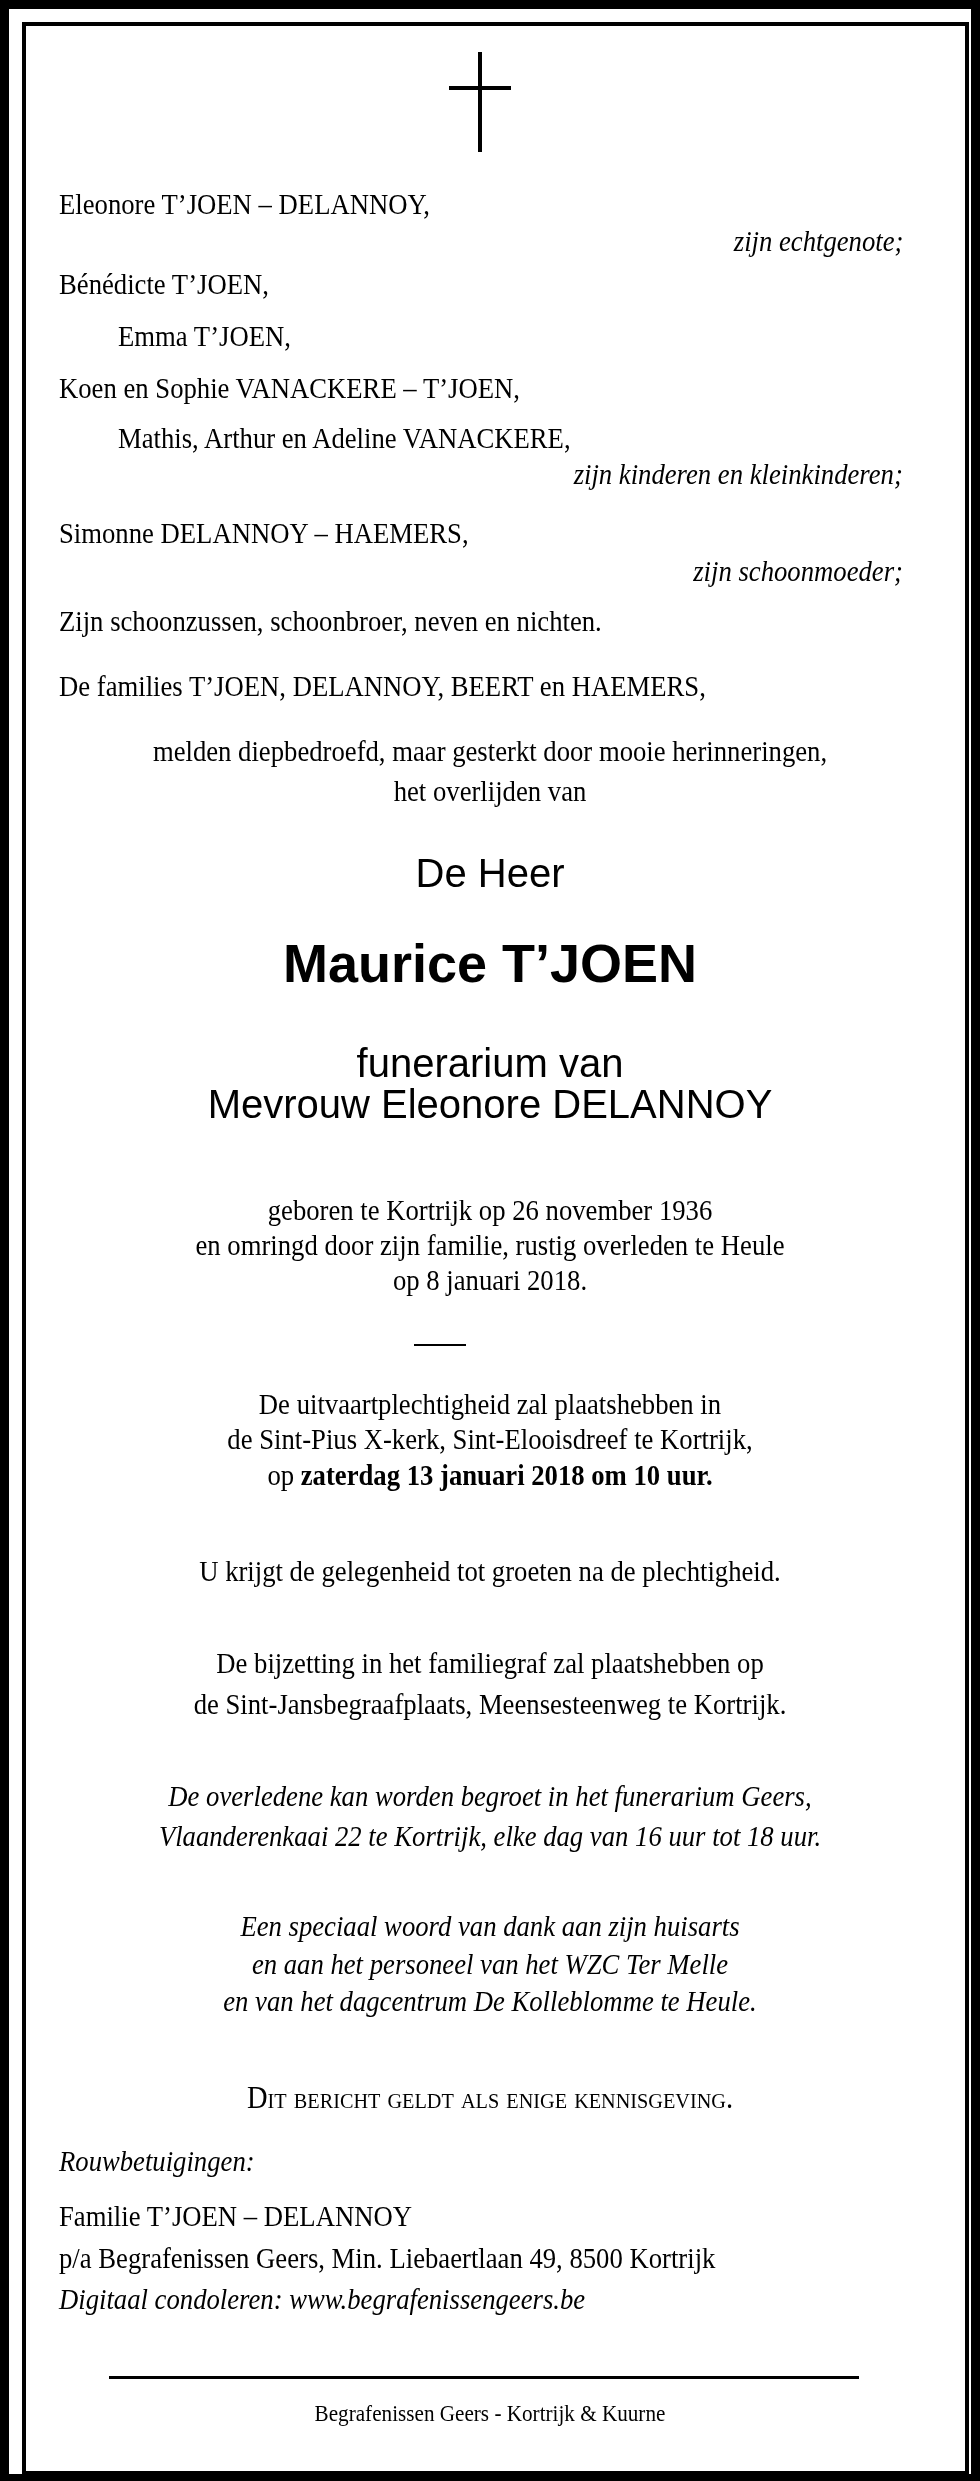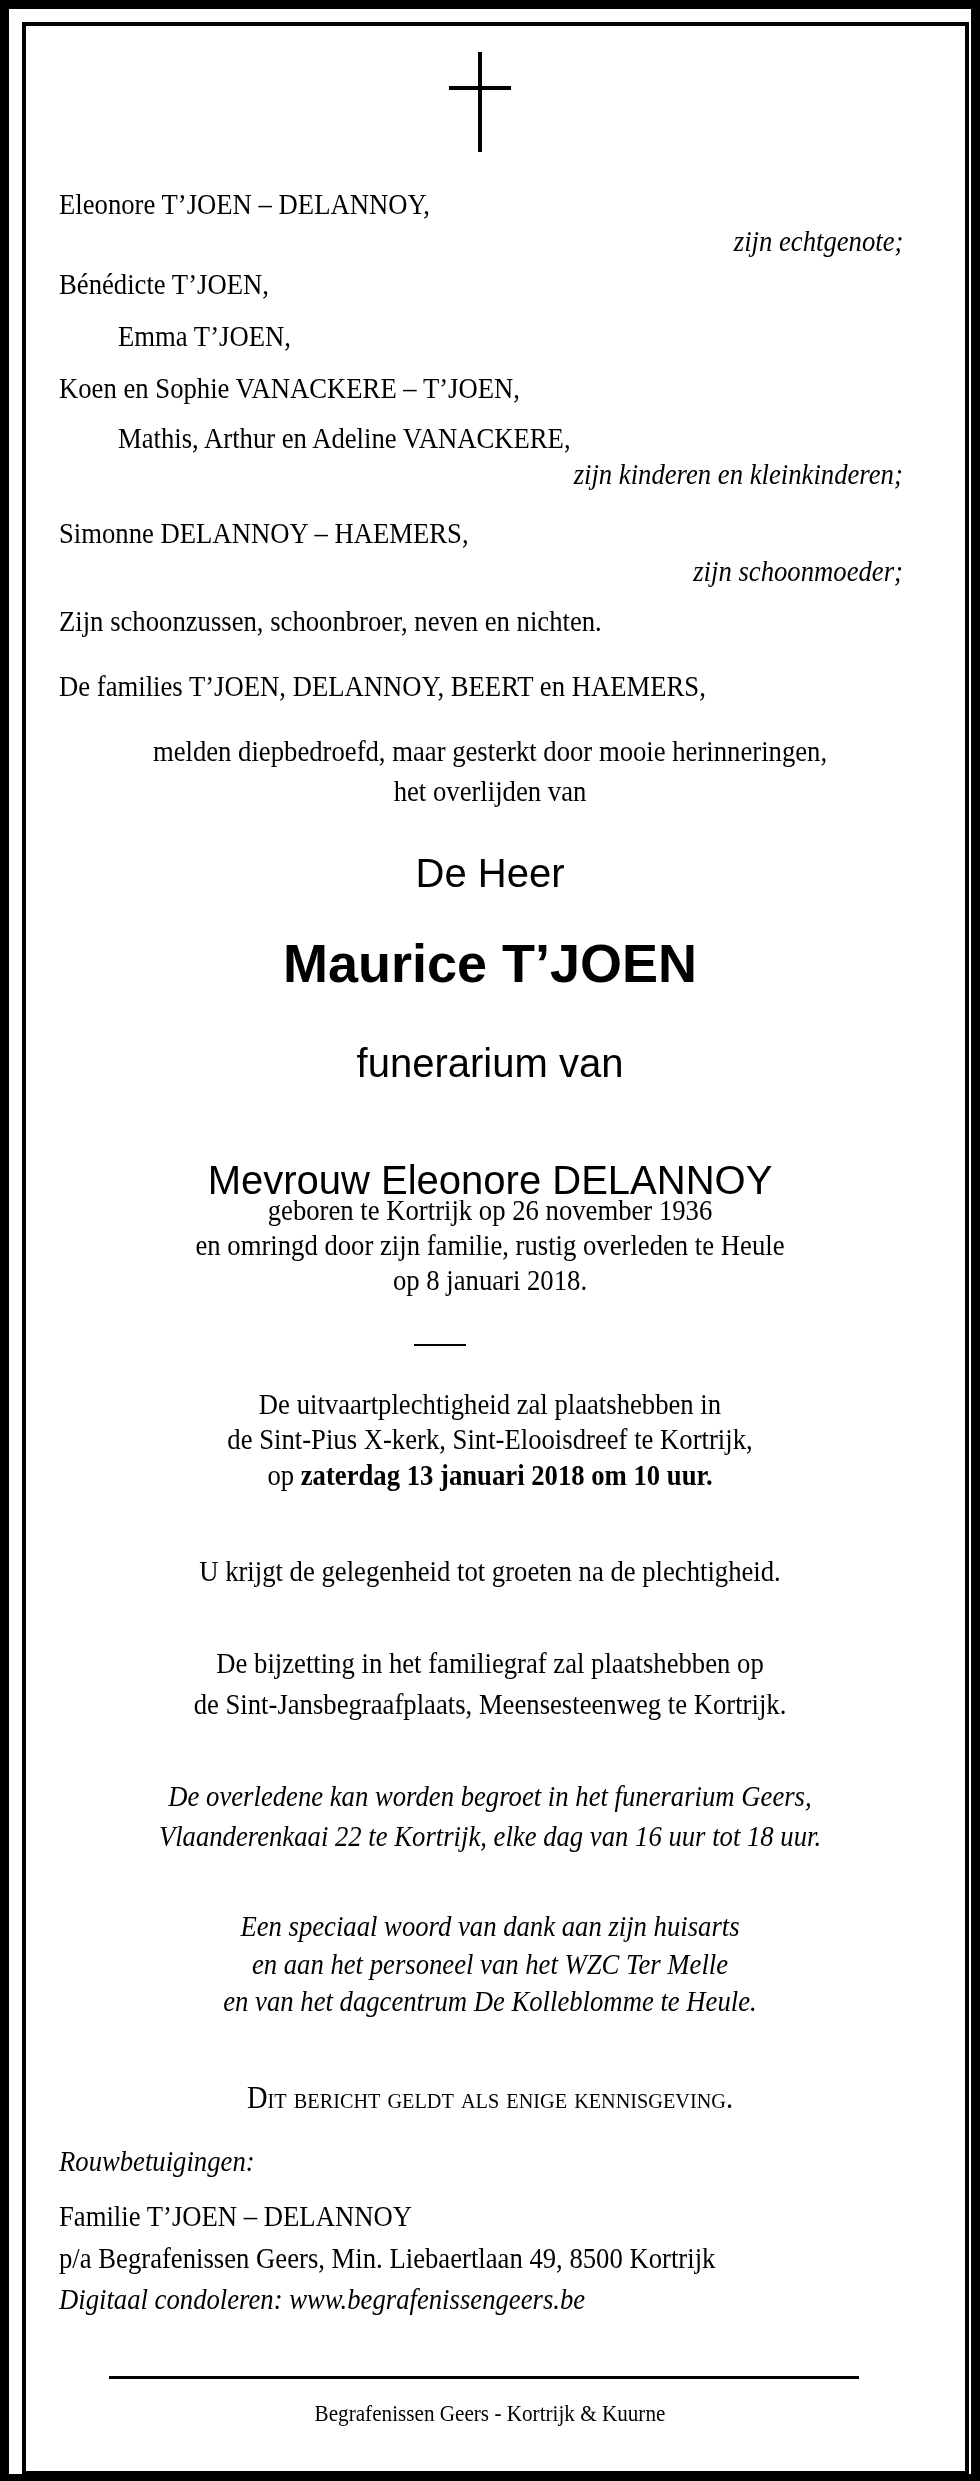--- a/index.html
+++ b/index.html
@@ -49,21 +49,21 @@
 <div class="line it right" style="top:557px;">zijn schoonmoeder;</div>
 <div class="line" style="left:59px; top:607px;">Zijn schoonzussen, schoonbroer, neven en nichten.</div>
 <div class="line" style="left:59px; top:672px;">De families T’JOEN, DELANNOY, BEERT en HAEMERS,</div>
 
 <div class="line center" style="top:737px;">melden diepbedroefd, maar gesterkt door mooie herinneringen,</div>
 <div class="line center" style="top:777px;">het overlijden van</div>
 
 <div class="line center sans" style="top:853px; font-size:40px;">De Heer</div>
 <div class="line center sans b" style="top:922px; font-size:54px;margin-top:14px;">Maurice T’JOEN</div>
 <div class="line center sans" style="top:1043px; font-size:40px;">funerarium van</div>
-<div class="line center sans" style="top:1160px; font-size:40px;">Mevrouw Eleonore DELANNOY</div>
+<div class="line center sans" style="top:1084px; font-size:40px;">Mevrouw Eleonore DELANNOY</div>
 
 <div class="line center" style="top:1196px;">geboren te Kortrijk op 26 november 1936</div>
 <div class="line center" style="top:1231px;">en omringd door zijn familie, rustig overleden te Heule</div>
 <div class="line center" style="top:1266px;">op 8 januari 2018.</div>
 
 <div class="dash"></div>
 
 <div class="line center" style="top:1390px;">De uitvaartplechtigheid zal plaatshebben in</div>
 <div class="line center" style="top:1425px;">de Sint-Pius X-kerk, Sint-Elooisdreef te Kortrijk,</div>
 <div class="line center" style="top:1461px;"><span>op </span><span class="b">zaterdag 13 januari 2018 om 10 uur.</span></div>

